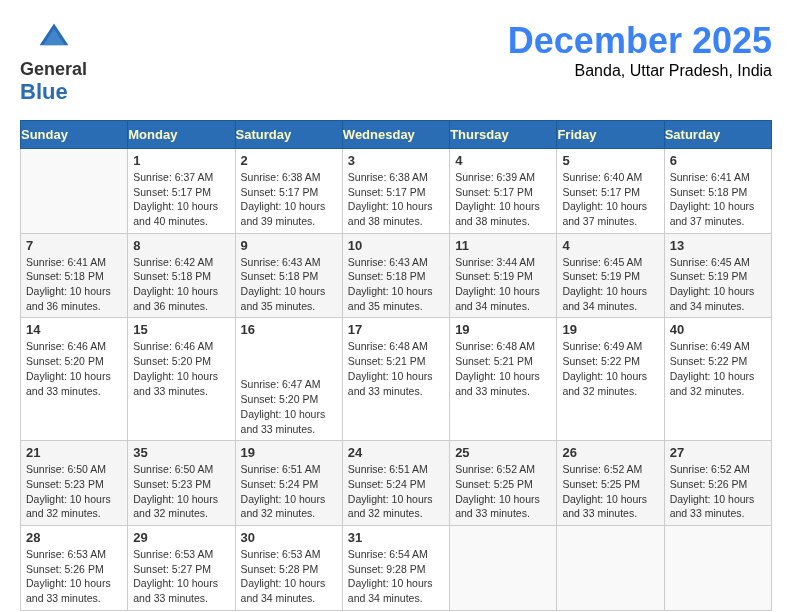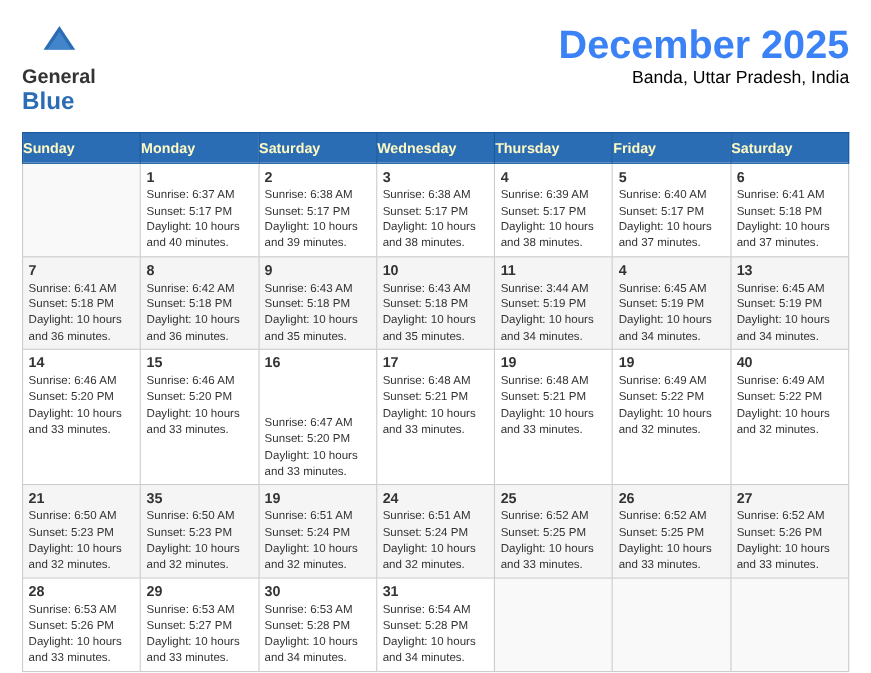--- a/index.html
+++ b/index.html
@@ -343,21 +343,21 @@
         <td>
           <span class="day-num">30</span>
           <div class="day-info" style="white-space: pre-line;">Sunrise: 6:53 AM
 Sunset: 5:28 PM
 Daylight: 10 hours
 and 34 minutes.</div>
         </td>
         <td>
           <span class="day-num">31</span>
           <div class="day-info" style="white-space: pre-line;">Sunrise: 6:54 AM
-Sunset: 5:28 PM
+Sunset: 9:28 PM
 Daylight: 10 hours
 and 34 minutes.</div>
         </td>
         <td class="empty"></td>
         <td class="empty"></td>
         <td class="empty"></td>
       </tr>
     </tbody>
 </table>
 

